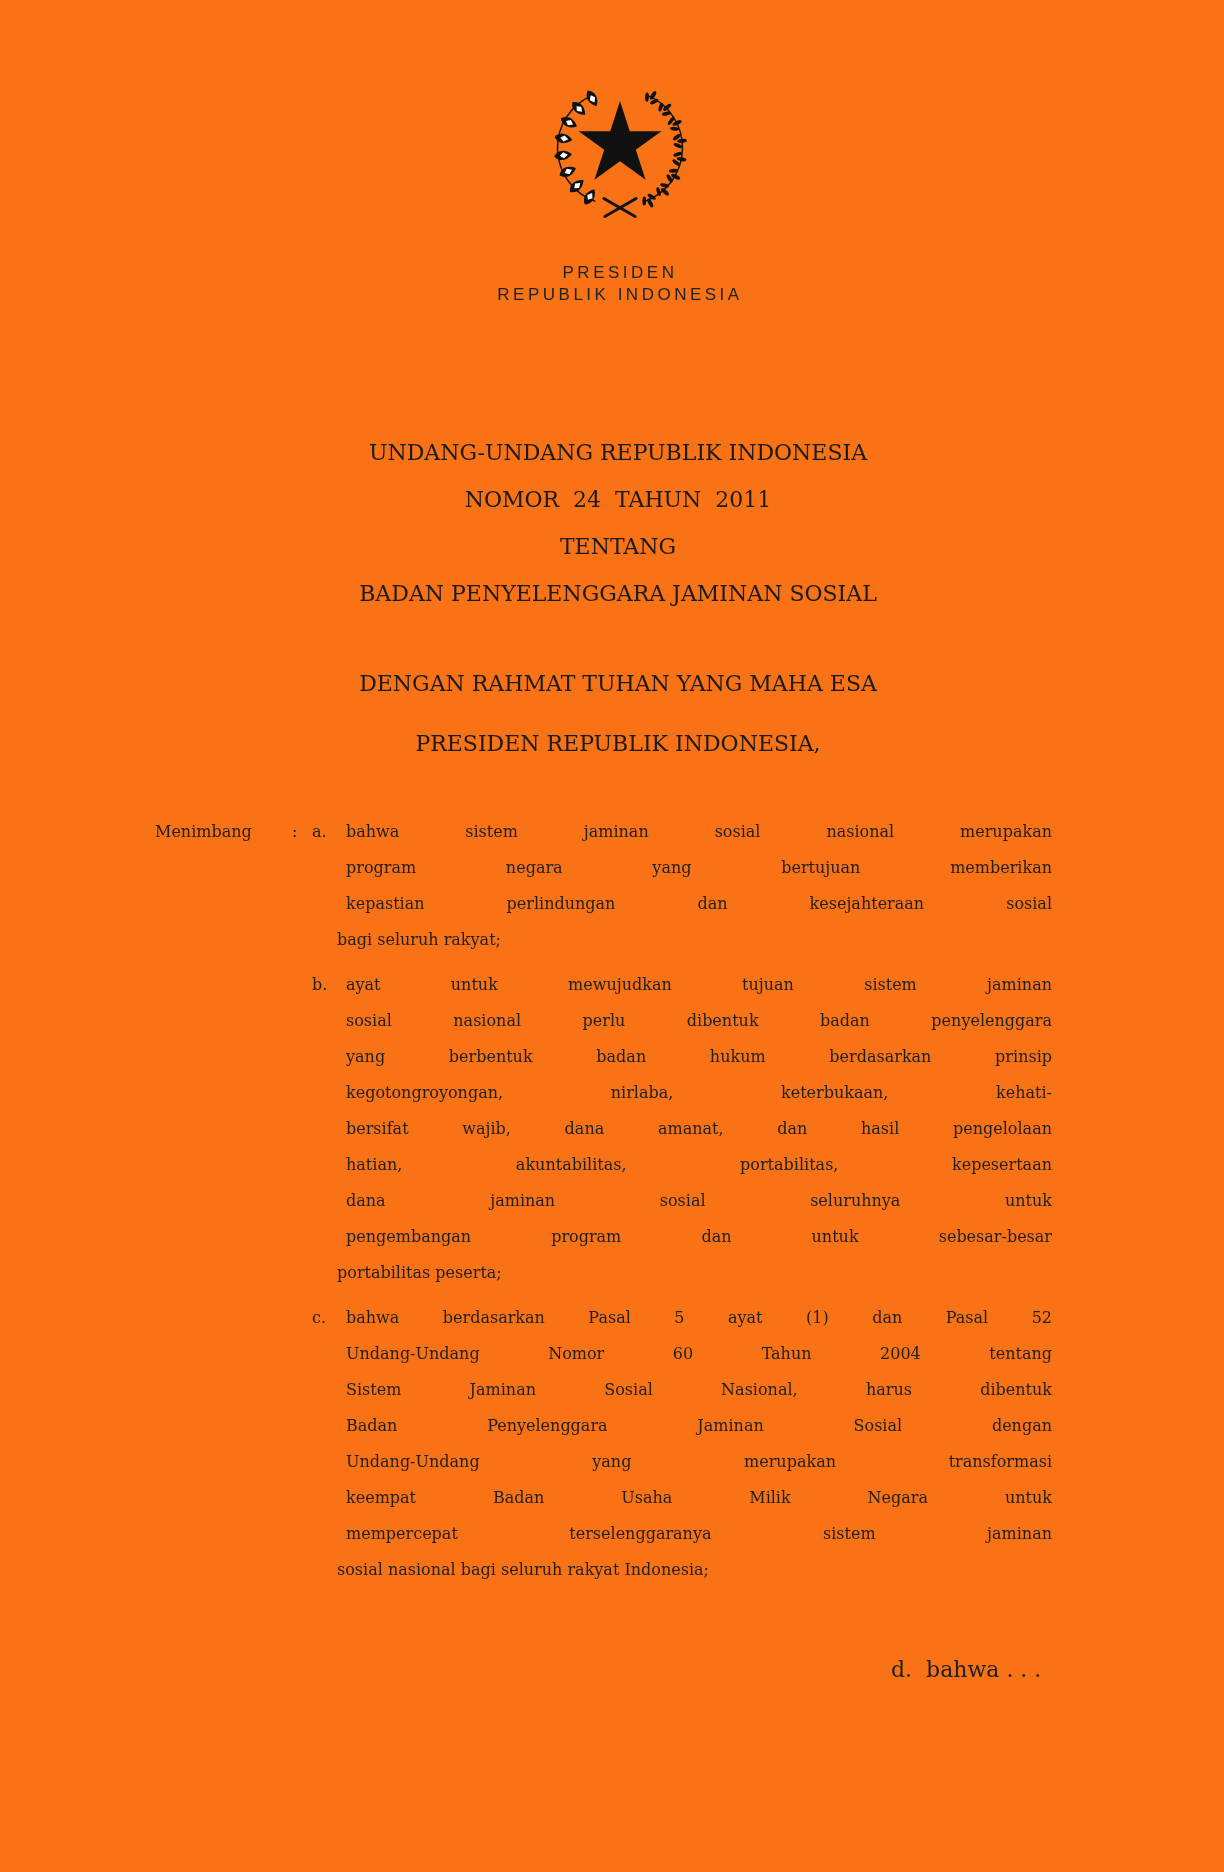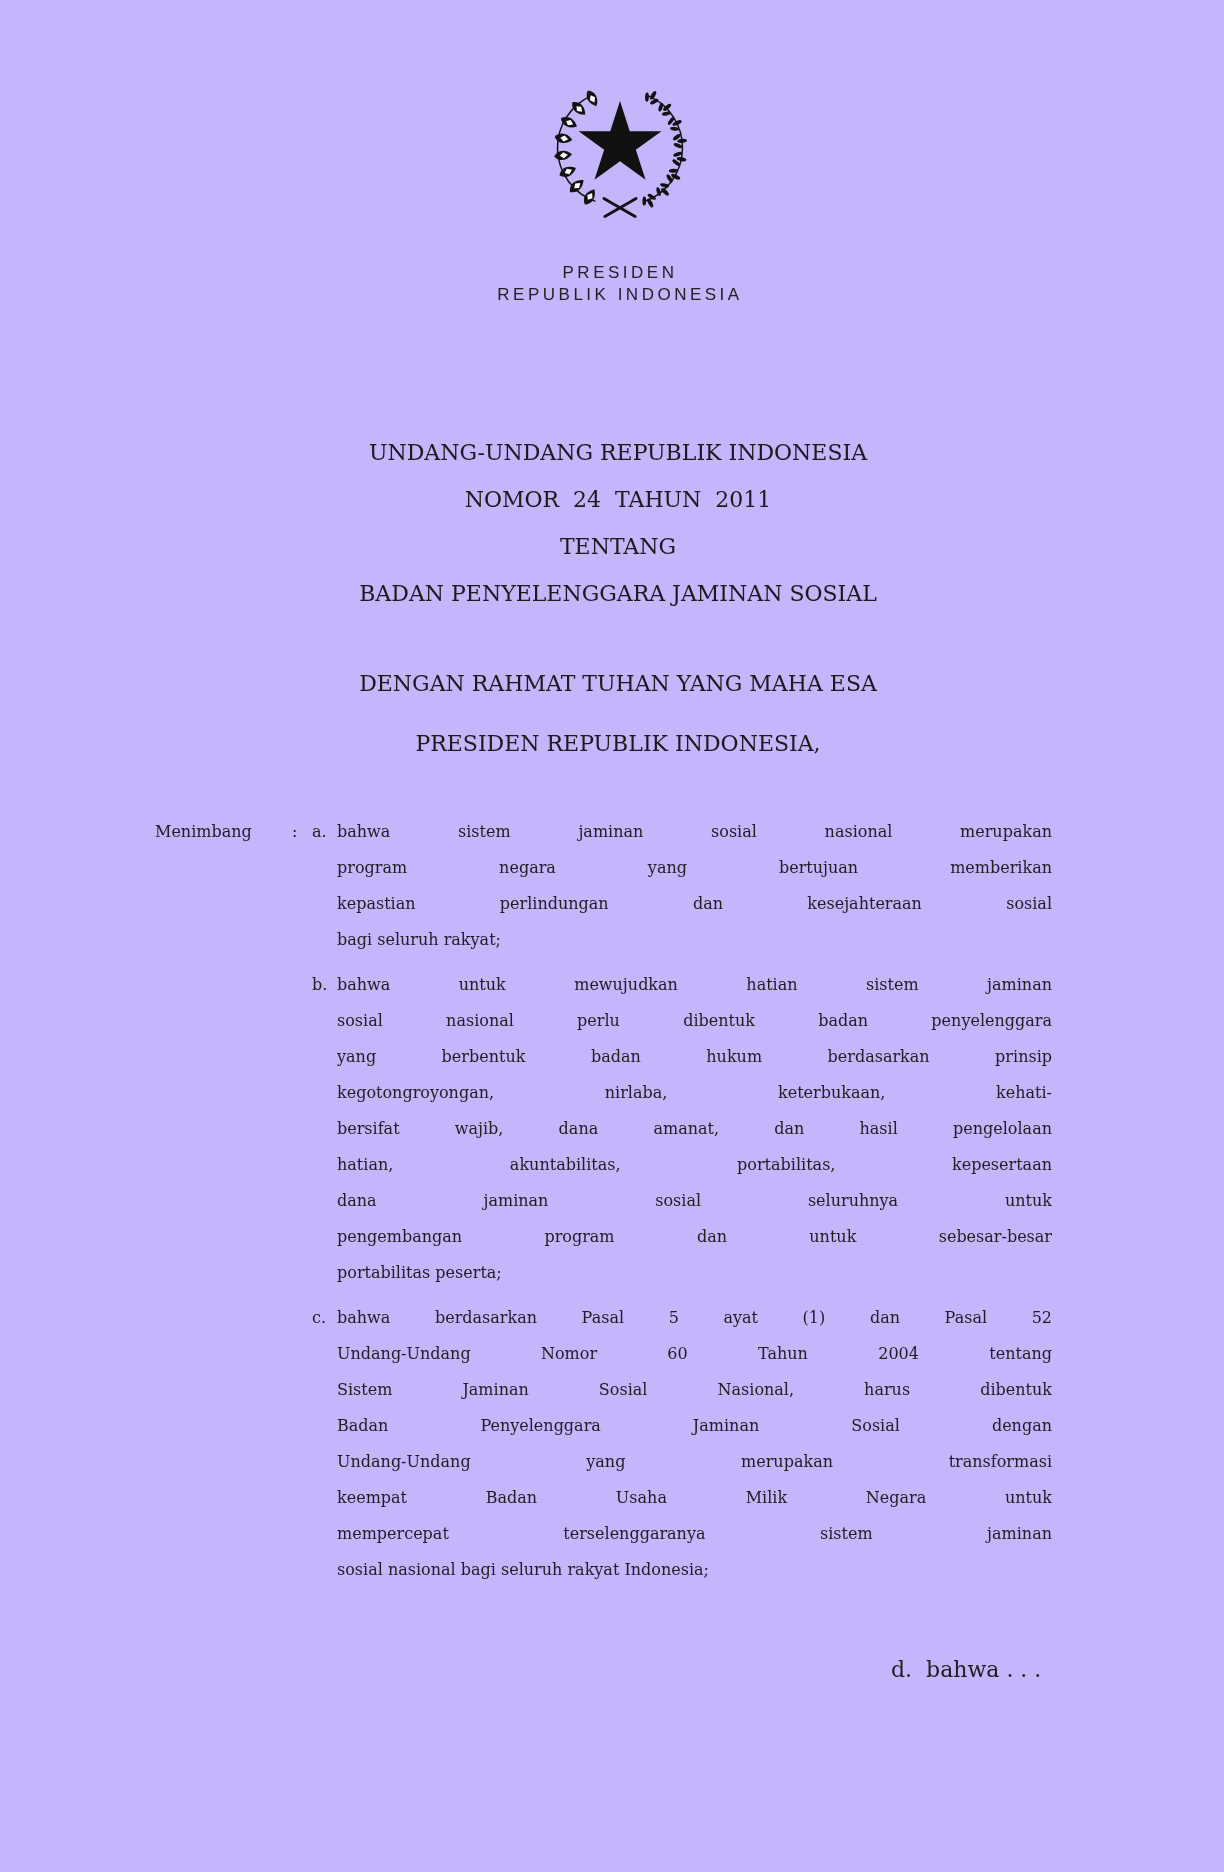--- a/index.html
+++ b/index.html
@@ -1,20 +1,20 @@
 <!DOCTYPE html>
 <html><head>
 <meta charset="utf-8">
 <style>
   html,body{margin:0;padding:0;background:#e8e8e8;}
   .page{
     position:relative;
     width:1224px;height:1872px;
     margin:0 auto;
-    background:#c4b5fd;
+    background:#f97316;
     color:#1b1b1b;
     font-family:"DejaVu Serif","Liberation Serif",serif;
     overflow:hidden;
   }
   
   .emblem{position:absolute;left:540px;top:84px;width:160px;height:142px;}
   .agency{
     position:absolute;left:8px;top:262px;width:1224px;
     text-align:center;
     font-family:"Liberation Sans","DejaVu Sans",sans-serif;
@@ -39,21 +39,21 @@
   }
   .c-label,.c-colon{line-height:36px;}
   .item{display:grid;grid-template-columns:25px 715px;}
   .item + .item{margin-top:9px;}
   .marker{line-height:36px;}
   .line{
     height:36px;line-height:36px;
     text-align:justify;
     overflow:hidden;
   }
-  .line.just{text-align-last:justify;}
+  .line.just{text-align-last:justify;margin-left:9px;}
   .line.last{text-align:left;text-align-last:left;}
   
   .catchword{
     position:absolute;top:1652px;left:891px;width:165px;
     font-size:22px;line-height:36px;color:#1f1f1f;
     display:flex;
   }
   .catchword .cw-marker{margin-right:14px;}
 </style>
 </head>
@@ -211,21 +211,21 @@
           <div>
             <div class="line just">bahwa sistem jaminan sosial nasional merupakan</div>
             <div class="line just">program negara yang bertujuan memberikan</div>
             <div class="line just">kepastian perlindungan dan kesejahteraan sosial</div>
             <div class="line last">bagi seluruh rakyat;</div>
           </div>
         </div>
         <div class="item">
           <div class="marker">b.</div>
           <div>
-            <div class="line just">bahwa untuk mewujudkan hatian sistem jaminan</div>
+            <div class="line just">ayat untuk mewujudkan tujuan sistem jaminan</div>
             <div class="line just">sosial nasional perlu dibentuk badan penyelenggara</div>
             <div class="line just">yang berbentuk badan hukum berdasarkan prinsip</div>
             <div class="line just">kegotongroyongan, nirlaba, keterbukaan, kehati-</div>
             <div class="line just">bersifat wajib, dana amanat, dan hasil pengelolaan</div>
             <div class="line just">hatian, akuntabilitas, portabilitas, kepesertaan</div>
             <div class="line just">dana jaminan sosial seluruhnya untuk</div>
             <div class="line just">pengembangan program dan untuk sebesar-besar</div>
             <div class="line last">portabilitas peserta;</div>
           </div>
         </div>

